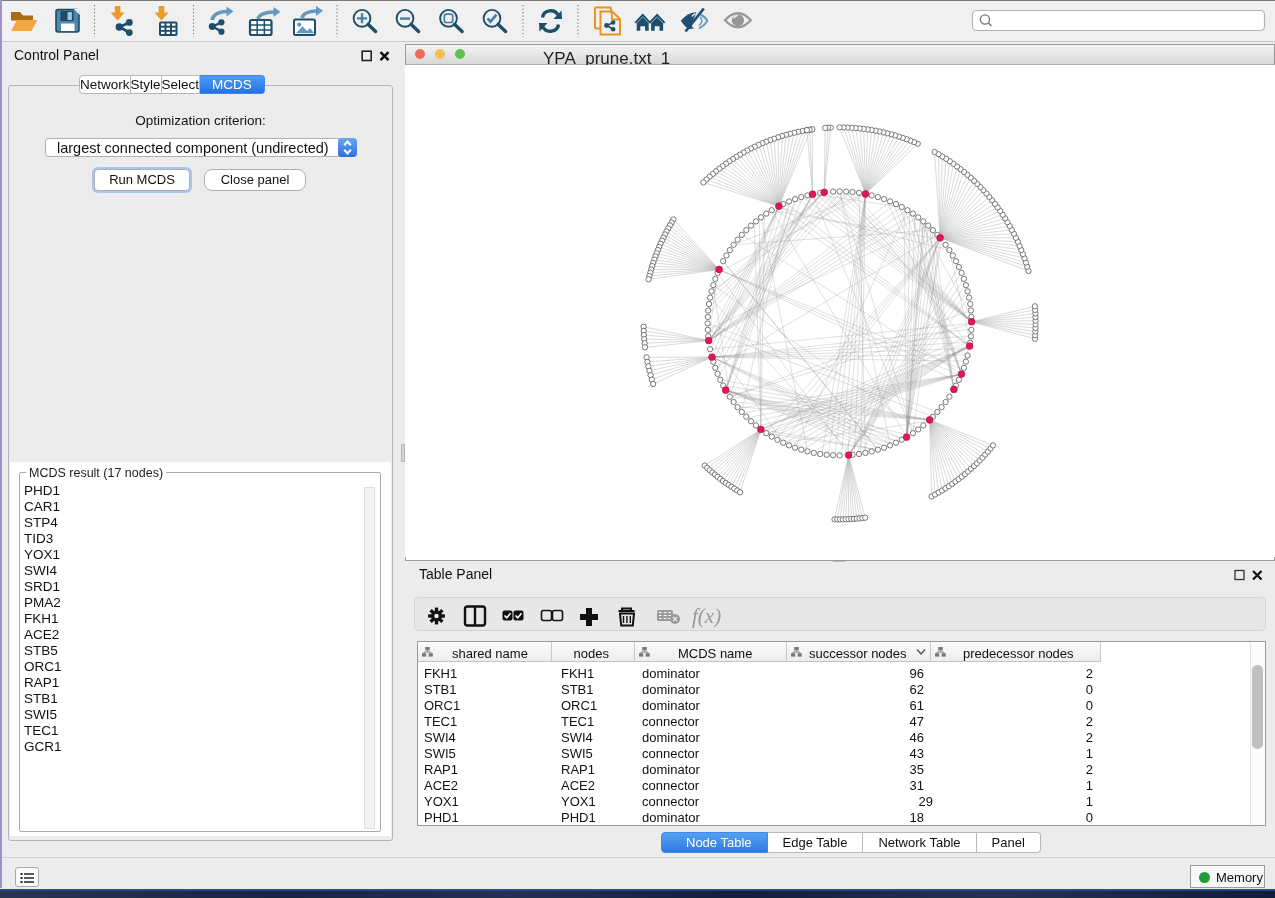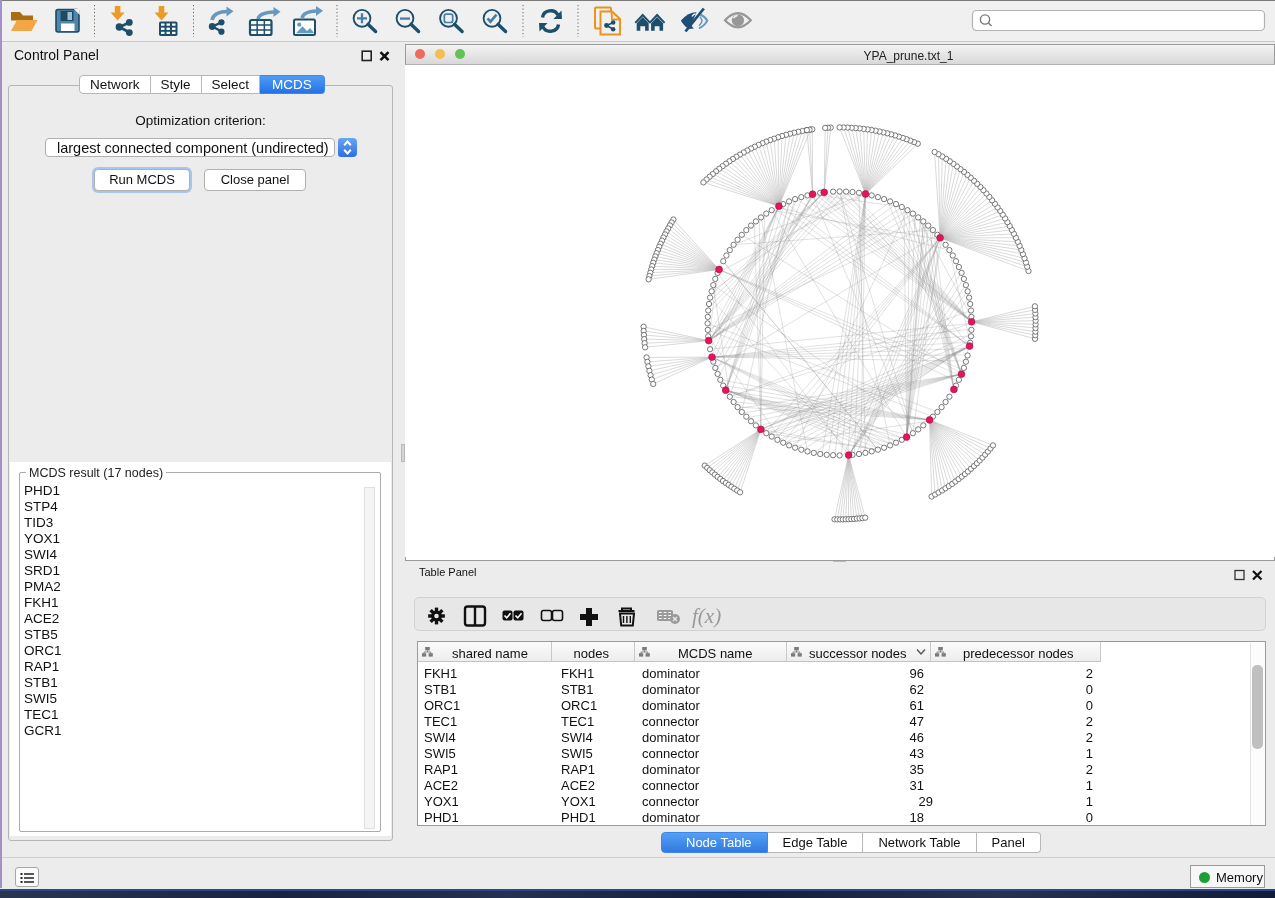--- a/index.html
+++ b/index.html
@@ -4,43 +4,43 @@
 html,body { width:1275px; height:898px; overflow:hidden; background:#ececec;
   font-family:"Liberation Sans", sans-serif; position:relative; }
 .abs { position:absolute; }
 
 #topbar { left:0; top:0; width:1275px; height:42px; background:#f0f0f0; border-top:1px solid #7a7a7a; border-bottom:1px solid #c9c9c9; }
 #leftstrip { left:0; top:0; width:2px; height:888px; background:#a291c6; z-index:50; }
 
 #cp-title { left:14px; top:47px; font-size:14px; color:#111; }
 #cp-box { left:8px; top:85px; width:385px; height:756px; background:#ececec; border:1px solid #b5b5b5; border-radius:3px; }
 .tabs { left:79px; top:75px; height:19px; display:flex; z-index:5; }
-.tab { height:19px; line-height:18px; font-size:13.5px; color:#111; background:#fff; border:1px solid #b7b7b7; border-left:none; padding:0 10px; }
+.tab { height:19px; line-height:18px; font-size:13.5px; color:#111; background:#fff; border:1px solid #b7b7b7; border-left:none; padding:0 0; }
 .tab.first { border-left:1px solid #b7b7b7; border-radius:4px 0 0 4px; }
 .tab.sel { background:linear-gradient(#4f9cf5,#2471e8); color:#fff; border-color:#3e86e8; border-radius:0 4px 4px 0; padding:0 12px; }
 #opt-label { left:0; top:113px; width:401px; text-align:center; font-size:13.5px; color:#111; }
-#dropdown { left:45px; top:138px; width:290px; height:19px; background:#fff; border:1px solid #b0b0b0; border-radius:4px; font-size:14.5px; line-height:18px; padding-left:11px; color:#111; }
+#dropdown { left:45px; top:138px; width:312px; height:19px; background:#fff; border:1px solid #b0b0b0; border-radius:4px; font-size:14.5px; line-height:18px; padding-left:11px; color:#111; }
 #dd-btn { left:338px; top:138px; width:19px; height:19px; background:linear-gradient(#6aa6f2,#2e6fe0); border-radius:3px 4px 4px 3px; }
 .btn { background:#fff; border:1px solid #b0b0b0; border-radius:4px; font-size:13px; color:#111; text-align:center; }
 #run { left:94px; top:169px; width:96px; height:22px; line-height:20px; box-shadow:0 0 0 2px #a6c6ee; }
-#close { left:204px; top:169px; width:102px; height:22px; line-height:20px; }
+#close { left:204px; top:169px; width:102px; height:22px; line-height:20px;border-radius:8px; }
 #white-pane { left:10px; top:462px; width:381px; height:374px; background:#fff; }
 #groupbox { left:19px; top:472px; width:362px; height:360px; border:1px solid #ababab; border-radius:2px; }
 #gb-title { left:26px; top:466px; background:#fff; padding:0 3px; font-size:12.5px; color:#222; }
 .mitem { font-size:13.5px; color:#111; height:16px; line-height:16px; }
 #mlist { left:24px; top:483px; width:300px; }
 #mscroll { left:364px; top:487px; width:11px; height:342px; background:#f4f4f4; border:1px solid #e0e0e0; }
 
 #net-win { left:405px; top:44px; width:870px; height:517px; background:#fff; border:1px solid #9a9a9a; border-top:none; }
 #net-title { left:405px; top:44px; width:870px; height:21px; background:linear-gradient(#f3f3f3,#d8d8d8); border:1px solid #9a9a9a; border-bottom:1px solid #b0b0b0; }
-#net-title .t { position:absolute; left:0; width:100%; text-align:center; top:3.5px; font-size:12px; color:#222; padding-left:137px; }
+#net-title .t { position:absolute; left:0; width:100%; top:3.5px; font-size:17px; color:#222; padding-left:137px; }
 .light { position:absolute; top:48.5px; width:10.5px; height:10.5px; border-radius:50%; }
 #net-canvas { left:405px; top:65px; width:870px; height:492px; background:#fff; }
 
-#tp-title { left:419px; top:566px; font-size:11px; color:#111; }
+#tp-title { left:419px; top:566px; font-size:14px; color:#111; }
 #tp-toolbar { left:414px; top:597px; width:852px; height:34px; background:#e7e7e7; border:1px solid #d2d2d2; border-radius:5px; }
 #ttable { left:417px; top:641px; width:849px; height:185px; background:#fff; border:1px solid #9a9a9a; }
 #thead { left:418px; top:642px; width:683px; height:20px; background:linear-gradient(#fbfbfb,#ededed); border-bottom:1px solid #c4c4c4; }
 .hdiv { position:absolute; top:642px; height:20px; width:1px; background:#c8c8c8; }
 .hlab { position:absolute; top:646px; font-size:13px; color:#111; }
 .trow { position:absolute; left:0; width:1275px; height:16px; font-size:13px; color:#111; }
 .trow span { position:absolute; top:1px; }
 .trow .num { text-align:right; width:60px; }
 #tscroll { left:1250px; top:643px; width:15px; height:182px; background:#fcfcfc; border-left:1px solid #e3e3e3; }
 #tthumb { left:1252px; top:665px; width:11px; height:84px; background:#c0c0c0; border-radius:5px; }
@@ -180,20 +180,21 @@
  <path d="M6.2 7.2 l3.3 -3.6 l3.3 3.6" fill="none" stroke="#fff" stroke-width="2"></path>
  <path d="M6.2 11.8 l3.3 3.6 l3.3 -3.6" fill="none" stroke="#fff" stroke-width="2"></path>
     </svg></div>
 <div id="run" class="btn abs">Run MCDS</div>
 <div id="close" class="btn abs">Close panel</div>
 <div id="white-pane" class="abs"></div>
 <div id="groupbox" class="abs"></div>
 <div id="gb-title" class="abs">MCDS result (17 nodes)</div>
 <div id="mlist" class="abs">
     <div class="mitem">PHD1</div>
+    <div class="mitem">CAR1</div>
     <div class="mitem">STP4</div>
     <div class="mitem">TID3</div>
     <div class="mitem">YOX1</div>
     <div class="mitem">SWI4</div>
     <div class="mitem">SRD1</div>
     <div class="mitem">PMA2</div>
     <div class="mitem">FKH1</div>
     <div class="mitem">ACE2</div>
     <div class="mitem">STB5</div>
     <div class="mitem">ORC1</div>

